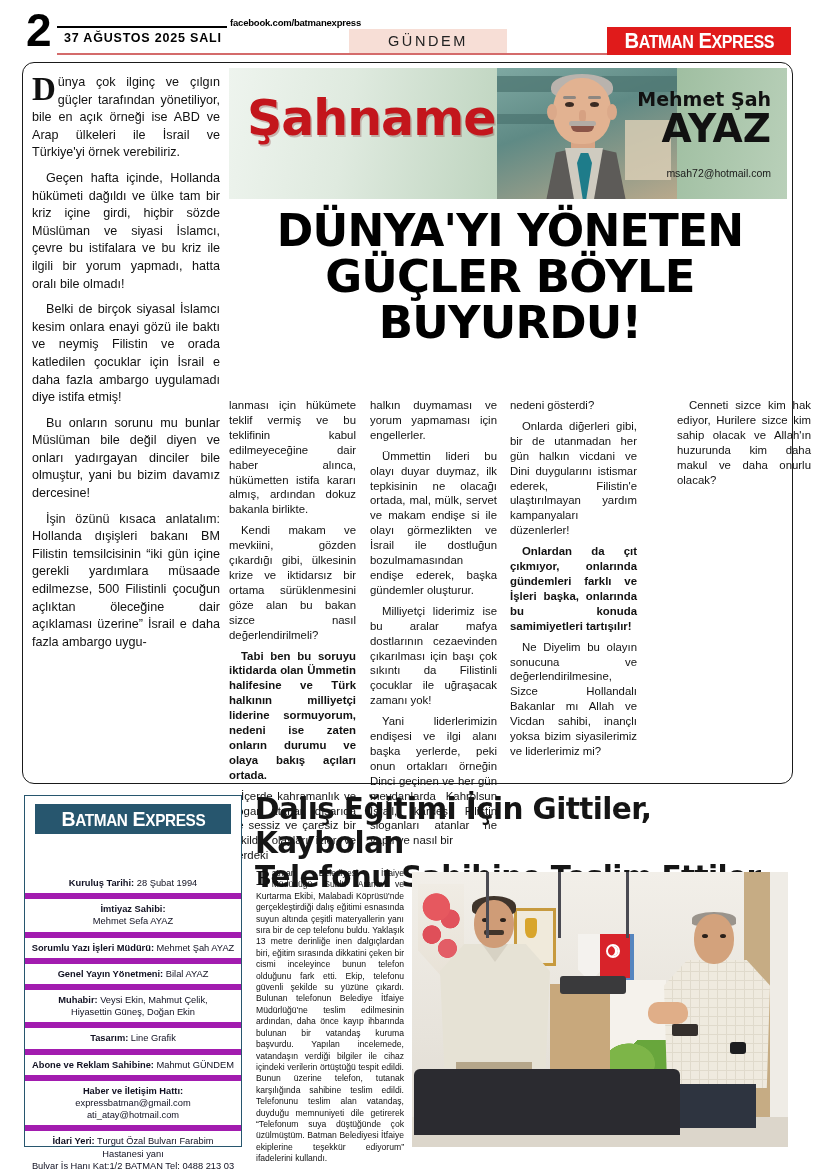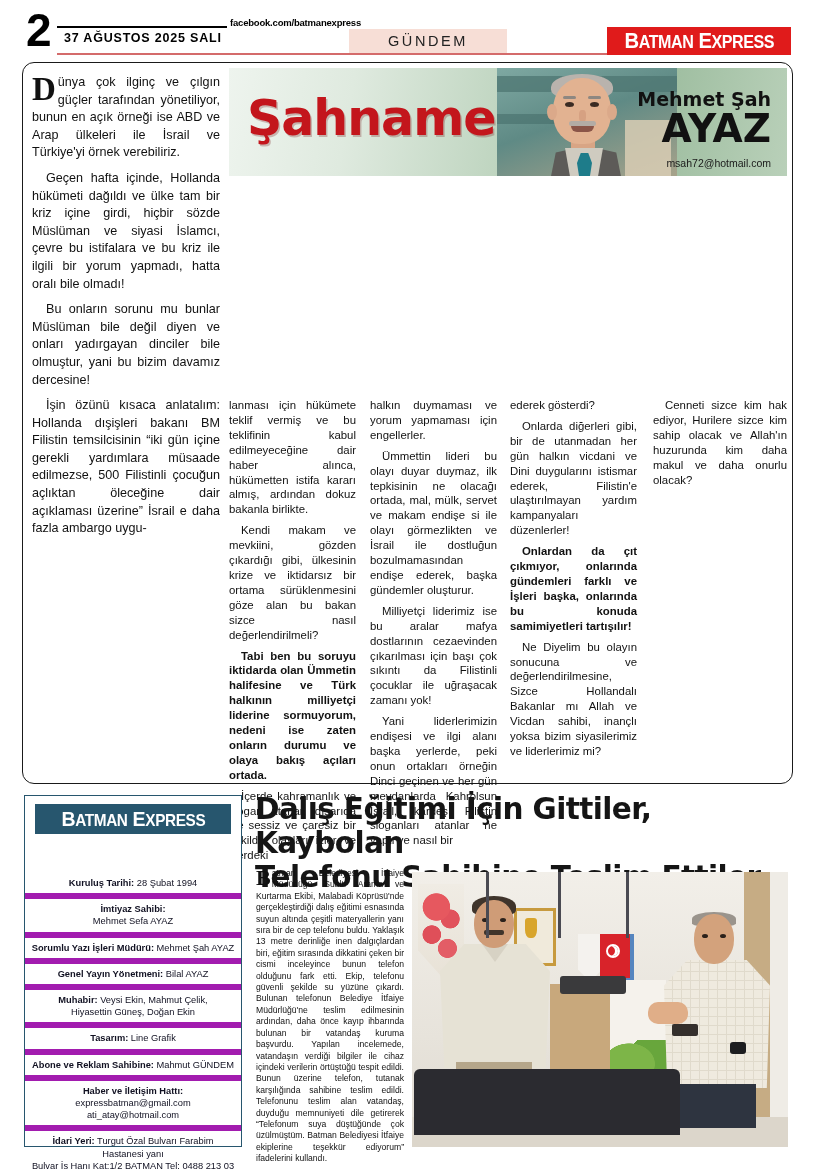--- a/index.html
+++ b/index.html
@@ -76,21 +76,21 @@
   .col-intro p { margin-bottom:8px; text-indent:14px; }
   .col-intro p.b { font-weight:bold; }
   .dropcap-wrap { position:relative; }
   .dropcap {
     float:left; font-size:33px; line-height:27px; font-weight:bold;
     padding-right:2px; margin-top:2px; font-family:"Liberation Serif", serif;
   }
 
   
   .banner {
-    position:absolute; left:229px; top:68px; width:558px; height:108px;
+    position:absolute; left:229px; top:68px; width:558px; height:131px;
     background: linear-gradient(100deg,#eef4ee 0%, #dfeadf 22%, #bcd3bd 52%, #9dbd9f 75%, #b9d0b9 100%);
     overflow:hidden;
   }
   .banner-title {
     position:absolute; left:18px; top:22px;
     font-size:49px; font-weight:bold; color:#c3161c;
     font-family:"DejaVu Sans", sans-serif;
     letter-spacing:-1px;
     text-shadow: 1.5px 1.5px 0 rgba(120,30,30,.28);
   }
@@ -129,21 +129,21 @@
     font-size:19px; font-weight:bold; color:#111; text-align:right;
     font-family:"DejaVu Sans", sans-serif;
   }
   .banner-author-last {
     position:absolute; right:16px; top:40px;
     font-size:39px; font-weight:bold; color:#111; text-align:right;
     letter-spacing:0px; line-height:42px;
     font-family:"DejaVu Sans", sans-serif;
   }
   .banner-email {
-    position:absolute; right:16px; bottom:7px;
+    position:absolute; right:16px; bottom:20px;
     font-size:10.5px; color:#1a1a1a;
     font-family:"Liberation Sans", sans-serif;
   }
 
   
   .big-headline {
     position:absolute; left:232px; top:208px; width:556px;
     text-align:center; color:#000;
     font-family:"DejaVu Sans", sans-serif;
     font-weight:bold; font-size:44px; line-height:46px;
@@ -155,21 +155,21 @@
   .cols4 { position:absolute; left:229px; top:370px; width:560px; height:404px;margin-top:28px; }
   .col4 {
     position:absolute; top:0; width:127px; height:404px;
     font-size:11.4px; line-height:14.9px; color:#111; text-align:justify;
   }
   .col4 p { margin-bottom:6px; text-indent:12px; }
   .col4 p.b { font-weight:bold; }
   .c1 { left:0px; }
   .c2 { left:141px; }
   .c3 { left:281px; }
-  .c4 { left:424px; width:134px; }
+  .c4 { left:448px; width:134px; }
 
   
   .imprint-box {
     position:absolute; left:24px; top:795px; width:218px; height:352px;
     border:1.4px solid #27566e; background:#fff;
   }
   .imprint-logo {
     margin:8px 10px 6px 10px; height:30px; background:#27566e;
     display:flex; align-items:center; justify-content:center; overflow:hidden;
   }
@@ -283,23 +283,24 @@
 
     <div class="be-logo-top">
       <span class="lg"><span>B</span><span class="sm">ATMAN</span><span>&nbsp;</span><span>E</span><span class="sm">XPRESS</span></span>
     </div>
   </div>
 
   <div class="article-frame"></div>
 
   <div class="col-intro">
     <p class="dropcap-wrap" style="text-indent:0">
-      <span class="dropcap">D</span><span>ünya çok ilginç ve çılgın güçler tarafından yönetiliyor, bunun en açık örneği ise ABD ve Arap ülkeleri ile İsrail ve Türkiye'yi örnek verebiliriz.</span>
+      <span class="dropcap">D</span><span>ünya çok ilginç ve çılgın güçler tarafından yönetiliyor, bile en açık örneği ise ABD ve Arap ülkeleri ile İsrail ve Türkiye'yi örnek verebiliriz.</span>
     </p>
     <p>Geçen hafta içinde, Hollanda hükümeti dağıldı ve ülke tam bir kriz içine girdi, hiçbir sözde Müslüman ve siyasi İslamcı, çevre bu istifalara ve bu kriz ile ilgili bir yorum yapmadı, hatta oralı bile olmadı!</p>
+    <p>Belki de birçok siyasal İslamcı kesim onlara enayi gözü ile baktı ve neymiş Filistin ve orada katledilen çocuklar için İsrail e daha fazla ambargo uygulamadı diye istifa etmiş!</p>
     <p>Bu onların sorunu mu bunlar Müslüman bile değil diyen ve onları yadırgayan dinciler bile olmuştur, yani bu bizim davamız dercesine!</p>
     <p>İşin özünü kısaca anlatalım: Hollanda dışişleri bakanı BM Filistin temsilcisinin “iki gün içine gerekli yardımlara müsaade edilmezse, 500 Filistinli çocuğun açlıktan öleceğine dair açıklaması üzerine” İsrail e daha fazla ambargo uygu-</p>
   </div>
 
   <div class="banner">
     <div class="banner-title">Şahname</div>
 
     <div class="photo-person">
       <div class="pp-bg"></div>
         <div class="pp-shelf"></div>
@@ -320,36 +321,40 @@
       <div class="pp-nose"></div>
         <div class="pp-mous"></div>
         <div class="pp-mouth"></div>
     </div>
 
     <div class="banner-author-first">Mehmet Şah</div>
     <div class="banner-author-last">AYAZ</div>
     <div class="banner-email">msah72@hotmail.com</div>
   </div>
 
+  <div class="big-headline">
+    <span>DÜNYA'YI YÖNETEN</span>
+    <span class="l2">GÜÇLER BÖYLE BUYURDU!</span>
+  </div>
 
   <div class="cols4">
     <div class="col4 c1">
         <p style="text-indent: 0px;">lanması için hükümete teklif vermiş ve bu teklifinin kabul edilmeyeceğine dair haber alınca, hükümetten istifa kararı almış, ardından dokuz bakanla birlikte.</p>
         <p>Kendi makam ve mevkiini, gözden çıkardığı gibi, ülkesinin krize ve iktidarsız bir ortama sürüklenmesini göze alan bu bakan sizce nasıl değerlendirilmeli?</p>
         <p class="b">Tabi ben bu soruyu iktidarda olan Ümmetin halifesine ve Türk halkının milliyetçi liderine sormuyorum, nedeni ise zaten onların durumu ve olaya bakış açıları ortada.</p>
         <p>İçerde kahramanlık ve slogan atarlar, dışarıda ise sessiz ve çaresiz bir şekilde olayları izler ve içerdeki</p>
       </div>
     <div class="col4 c2">
         <p style="text-indent: 0px;">halkın duymaması ve yorum yapmaması için engellerler.</p>
         <p>Ümmettin lideri bu olayı duyar duymaz, ilk tepkisinin ne olacağı ortada, mal, mülk, servet ve makam endişe si ile olayı görmezlikten ve İsrail ile dostluğun bozulmamasından endişe ederek, başka gündemler oluşturur.</p>
         <p>Milliyetçi liderimiz ise bu aralar mafya dostlarının cezaevinden çıkarılması için başı çok sıkıntı da Filistinli çocuklar ile uğraşacak zamanı yok!</p>
         <p>Yani liderlerimizin endişesi ve ilgi alanı başka yerlerde, peki onun ortakları örneğin Dinci geçinen ve her gün meydanlarda Kahrolsun İsrail, kardeş Filistin sloganları atanlar ne yaptı ve nasıl bir</p>
       </div>
     <div class="col4 c3">
-        <p style="text-indent: 0px;">ederek gösterdi?</p>
+        <p style="text-indent: 0px;">nedeni gösterdi?</p>
         <p>Onlarda diğerleri gibi, bir de utanmadan her gün halkın vicdani ve Dini duygularını istismar ederek, Filistin'e ulaştırılmayan yardım kampanyaları düzenlerler!</p>
         <p class="b">Onlardan da çıt çıkmıyor, onlarında gündemleri farklı ve İşleri başka, onlarında bu konuda samimiyetleri tartışılır!</p>
         <p>Ne Diyelim bu olayın sonucuna ve değerlendirilmesine, Sizce Hollandalı Bakanlar mı Allah ve Vicdan sahibi, inançlı yoksa bizim siyasilerimiz ve liderlerimiz mi?</p>
       </div>
     <div class="col4 c4">
         <p>Cenneti sizce kim hak ediyor, Hurilere sizce kim sahip olacak ve Allah'ın huzurunda kim daha makul ve daha onurlu olacak?</p>
       </div>
   </div>
 
   <div class="imprint-box">

